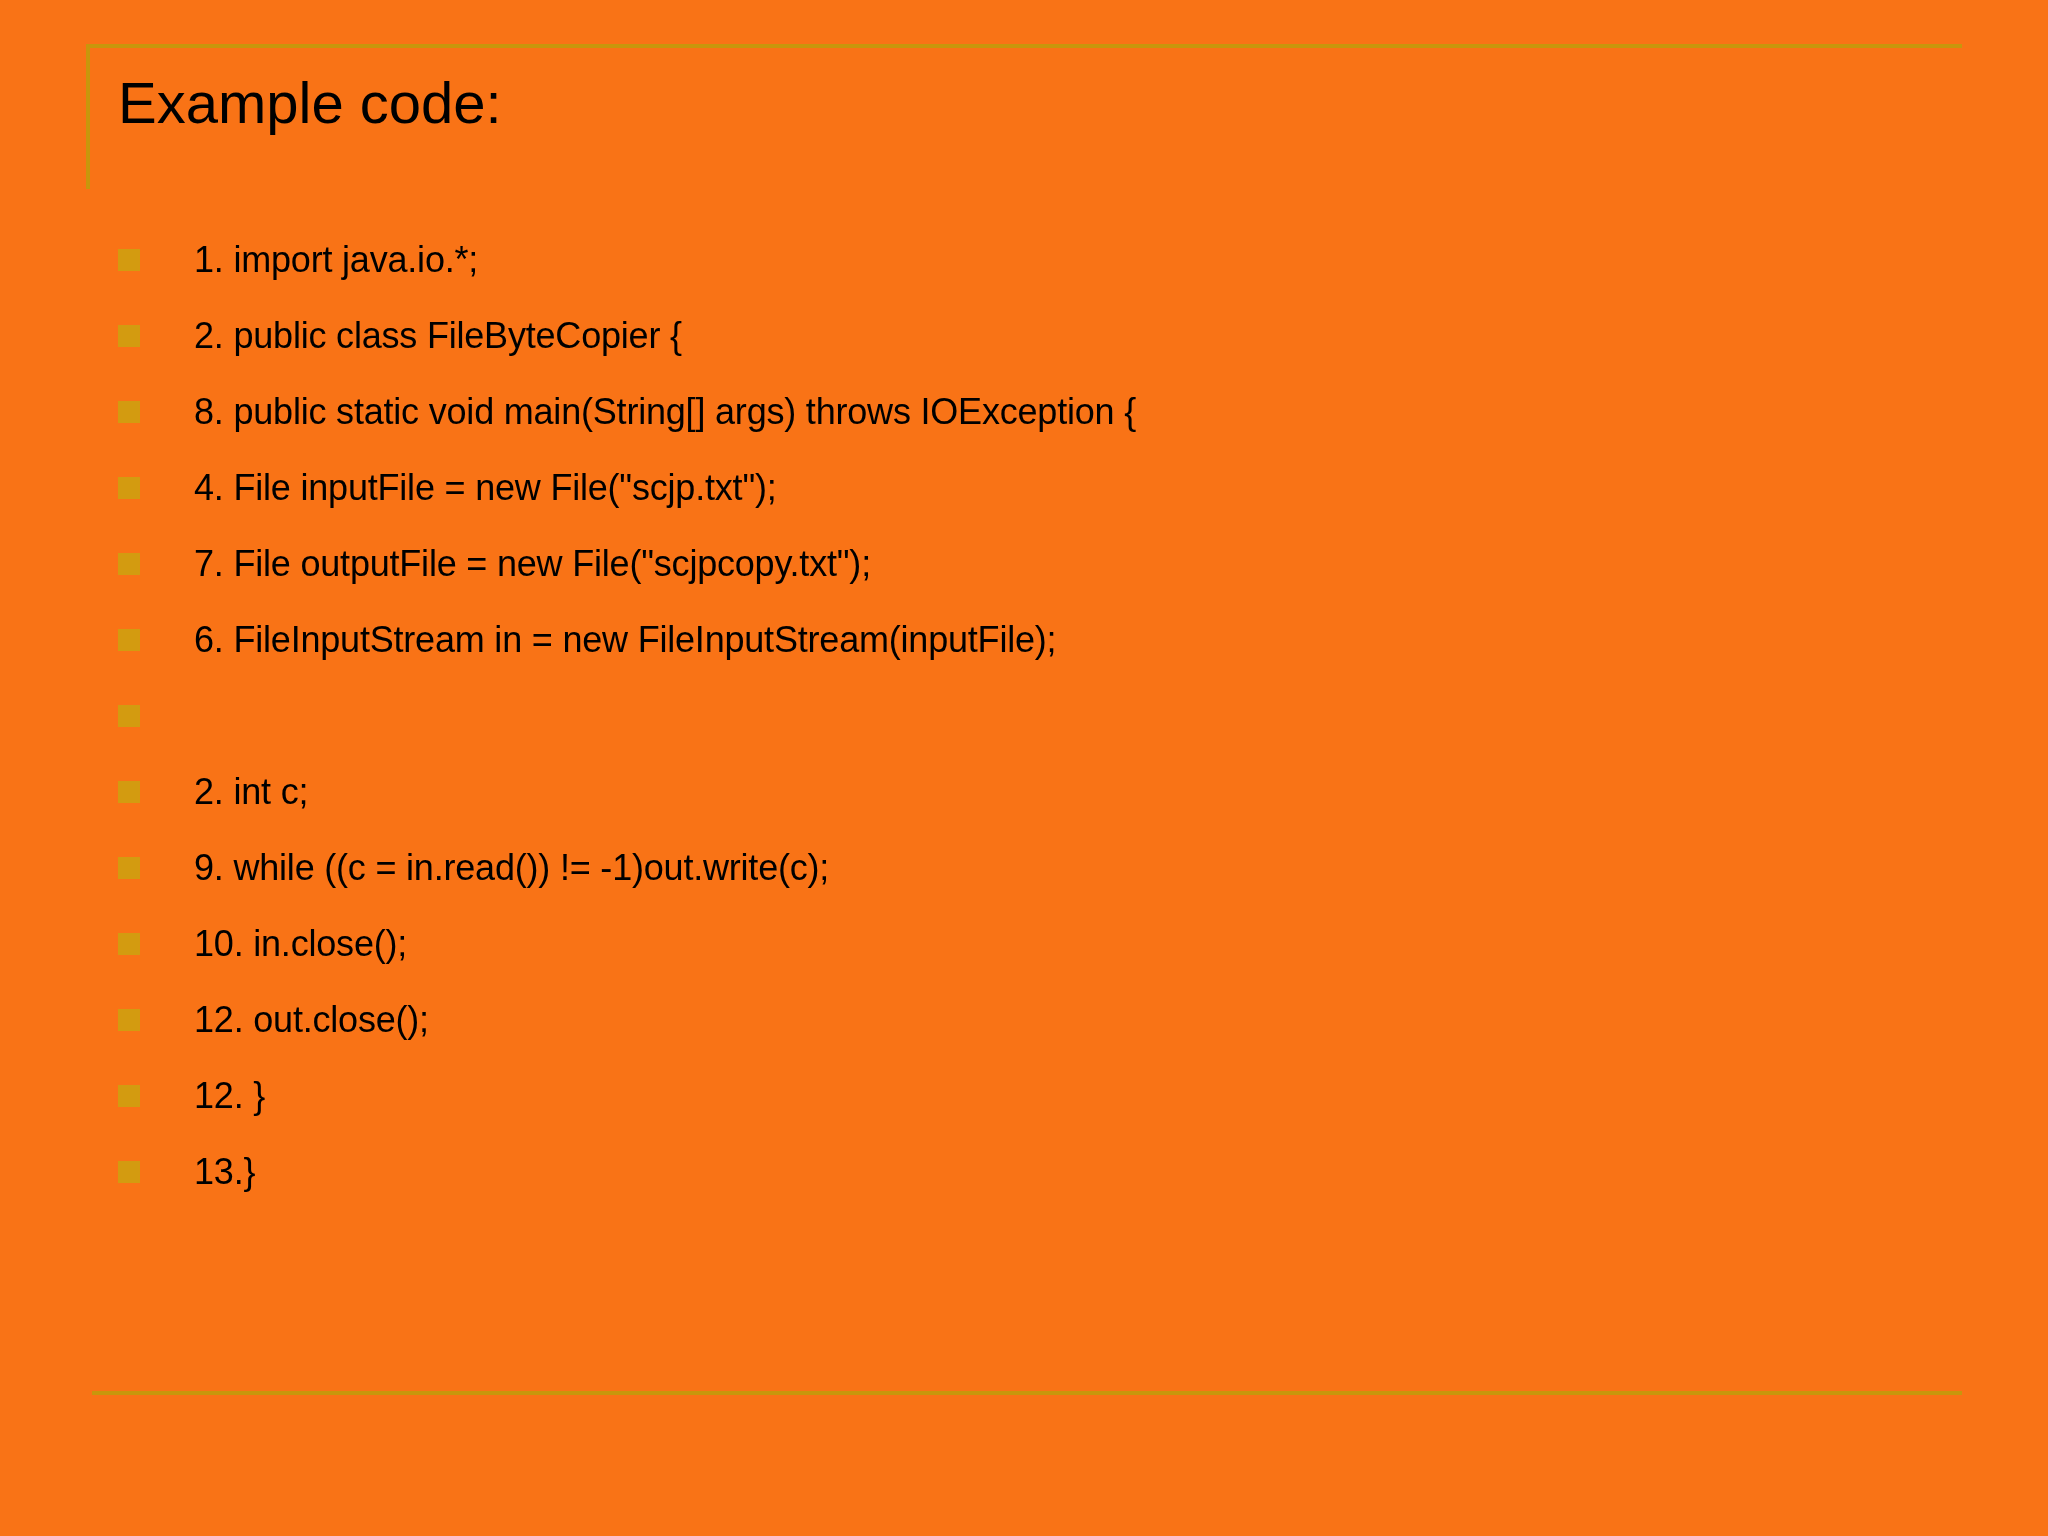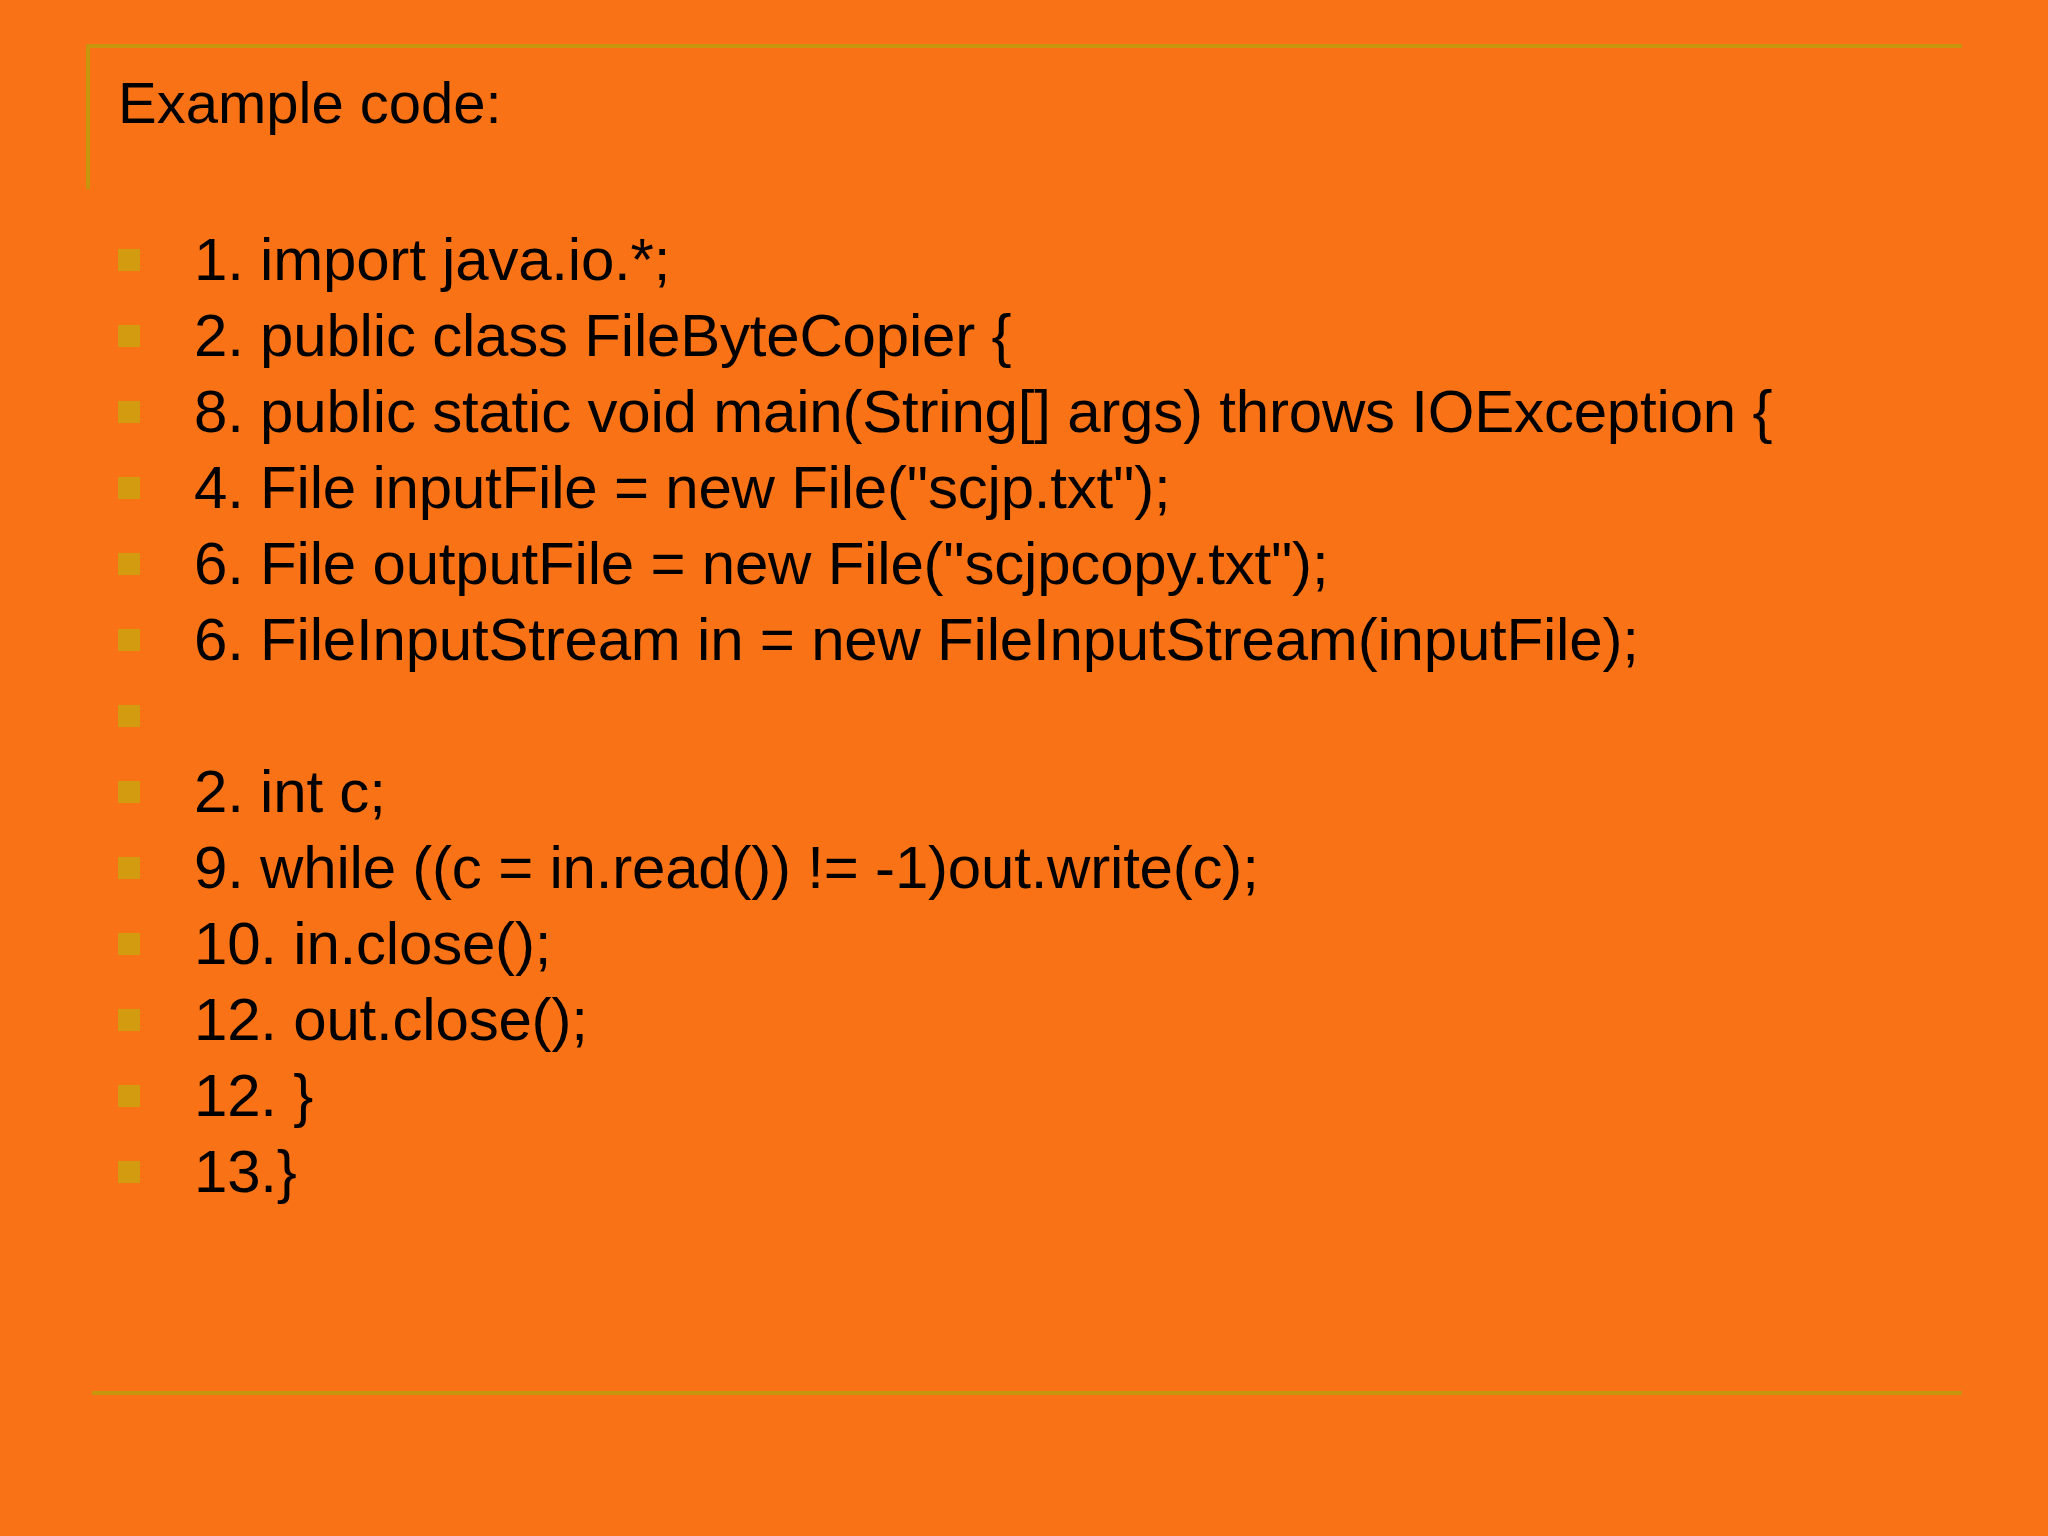--- a/index.html
+++ b/index.html
@@ -81,21 +81,21 @@
     width: 22px;
     height: 22px;
     background: #d39b10;
     flex: 0 0 auto;
     margin-top: 27px;
     margin-right: 0;
   }
   .code-text {
     display: inline-block;
     margin-left: 54px;
-    font-size: 60px;
+    font-size: 36px;
     line-height: 76px;
     color: #000000;
     white-space: pre;
     letter-spacing: -0.2px;
   }
 </style>
 </head>
 <body>
 
 <div class="slide">
@@ -117,21 +117,21 @@
     <li class="code-item">
       <span class="bullet"></span>
       <span class="code-text">8. public static void main(String[] args) throws IOException {</span>
     </li>
     <li class="code-item">
       <span class="bullet"></span>
       <span class="code-text">4. File inputFile = new File("scjp.txt");</span>
     </li>
     <li class="code-item">
       <span class="bullet"></span>
-      <span class="code-text">6. File outputFile = new File("scjpcopy.txt");</span>
+      <span class="code-text">7. File outputFile = new File("scjpcopy.txt");</span>
     </li>
     <li class="code-item">
       <span class="bullet"></span>
       <span class="code-text">6. FileInputStream in = new FileInputStream(inputFile);</span>
     </li>
     <li class="code-item">
       <span class="bullet"></span>
     </li>
     <li class="code-item">
       <span class="bullet"></span>

